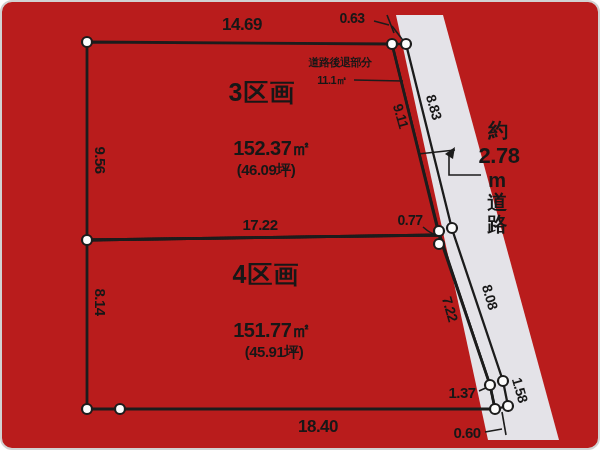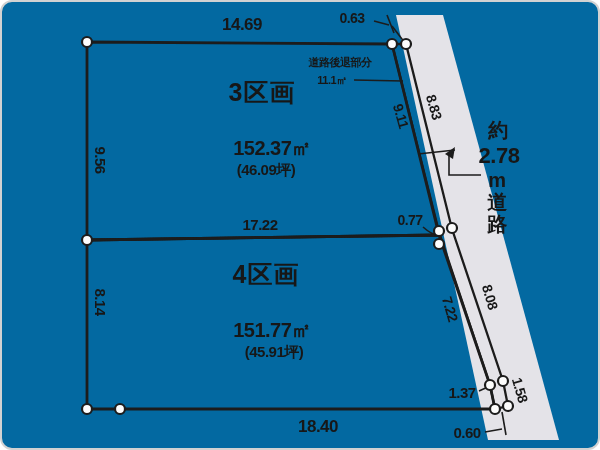--- a/index.html
+++ b/index.html
@@ -1,17 +1,17 @@
 <!DOCTYPE html>
 <html><head>
 <meta charset="utf-8">
 <style>
   html,body{margin:0;padding:0;background:#ffffff;}
   .canvas{
-    position:relative;width:600px;height:450px;background:#0369a1;
+    position:relative;width:600px;height:450px;background:#b91c1c;
     border:2px solid #d2d2d2;border-radius:12px;box-sizing:border-box;
     overflow:hidden;font-family:"Liberation Sans",sans-serif;
   }
   svg text{
     font-family:"Liberation Sans","DejaVu Sans",sans-serif;
     font-weight:700;fill:#171717;
   }
   .thick{stroke:#1c1c1c;stroke-width:2.8;fill:none;stroke-linejoin:round;}
   .mid{stroke:#1c1c1c;stroke-width:2.3;fill:none;}
   .thin{stroke:#1c1c1c;stroke-width:1.6;fill:none;}

